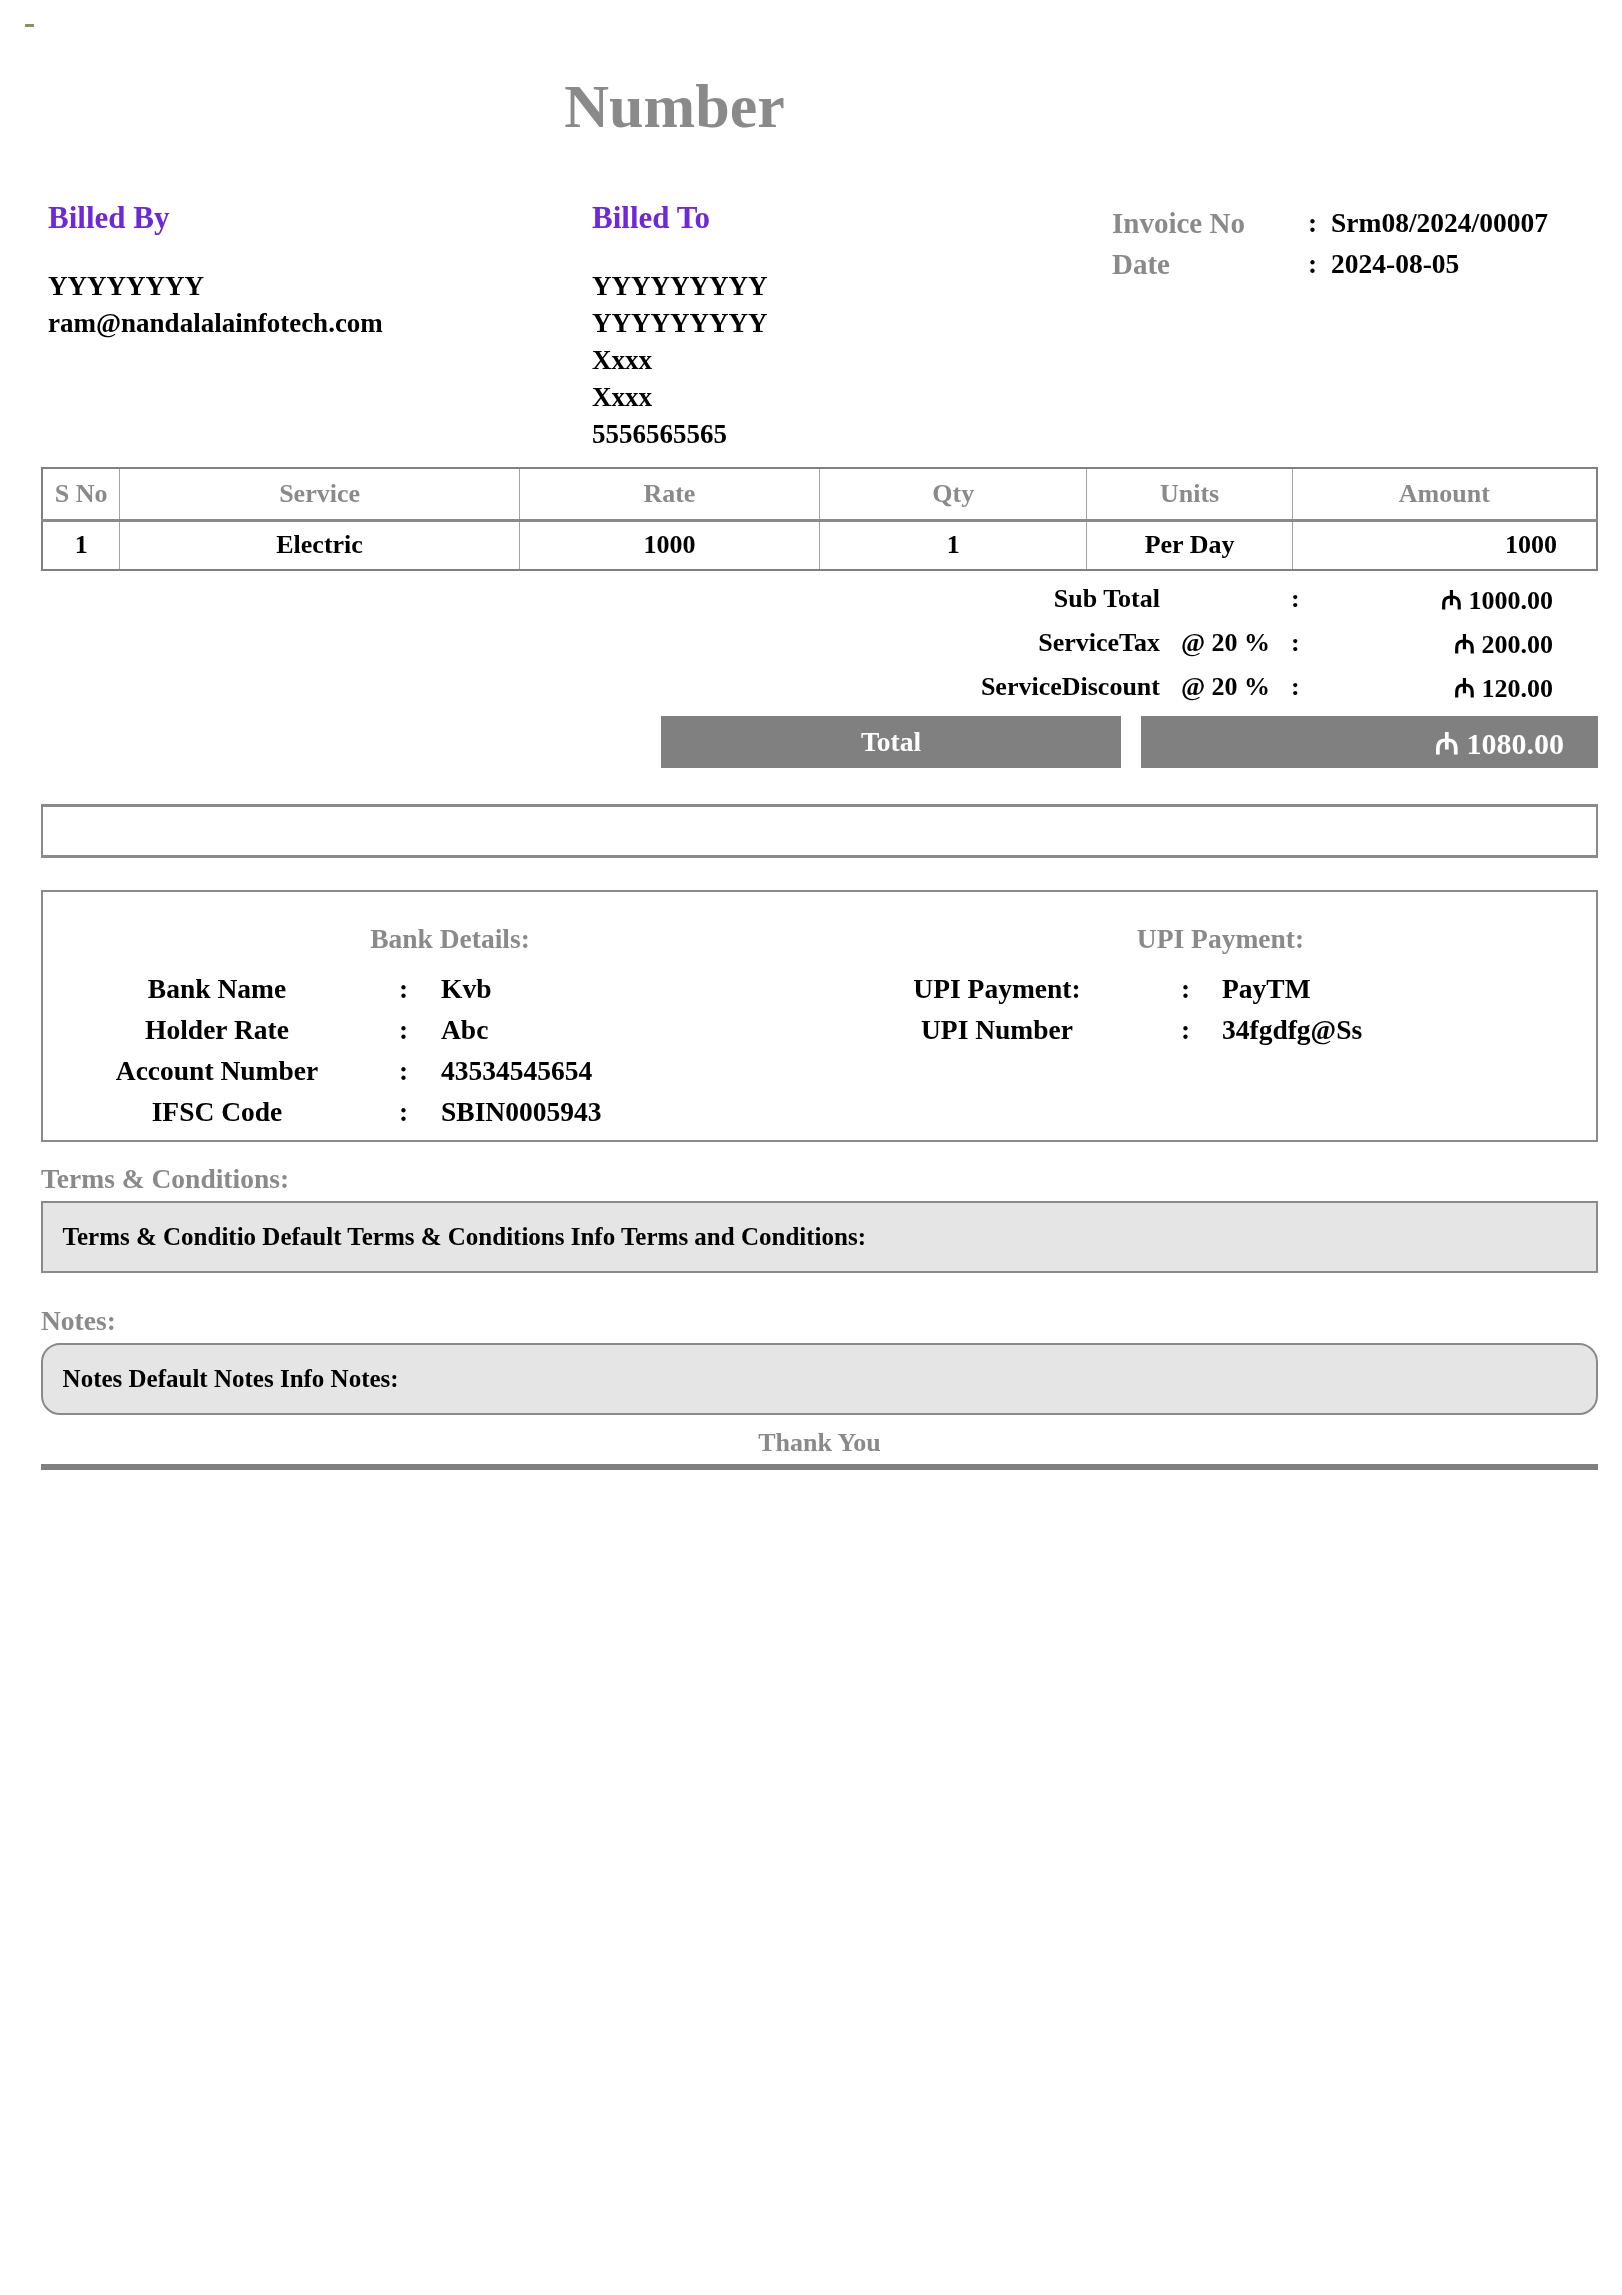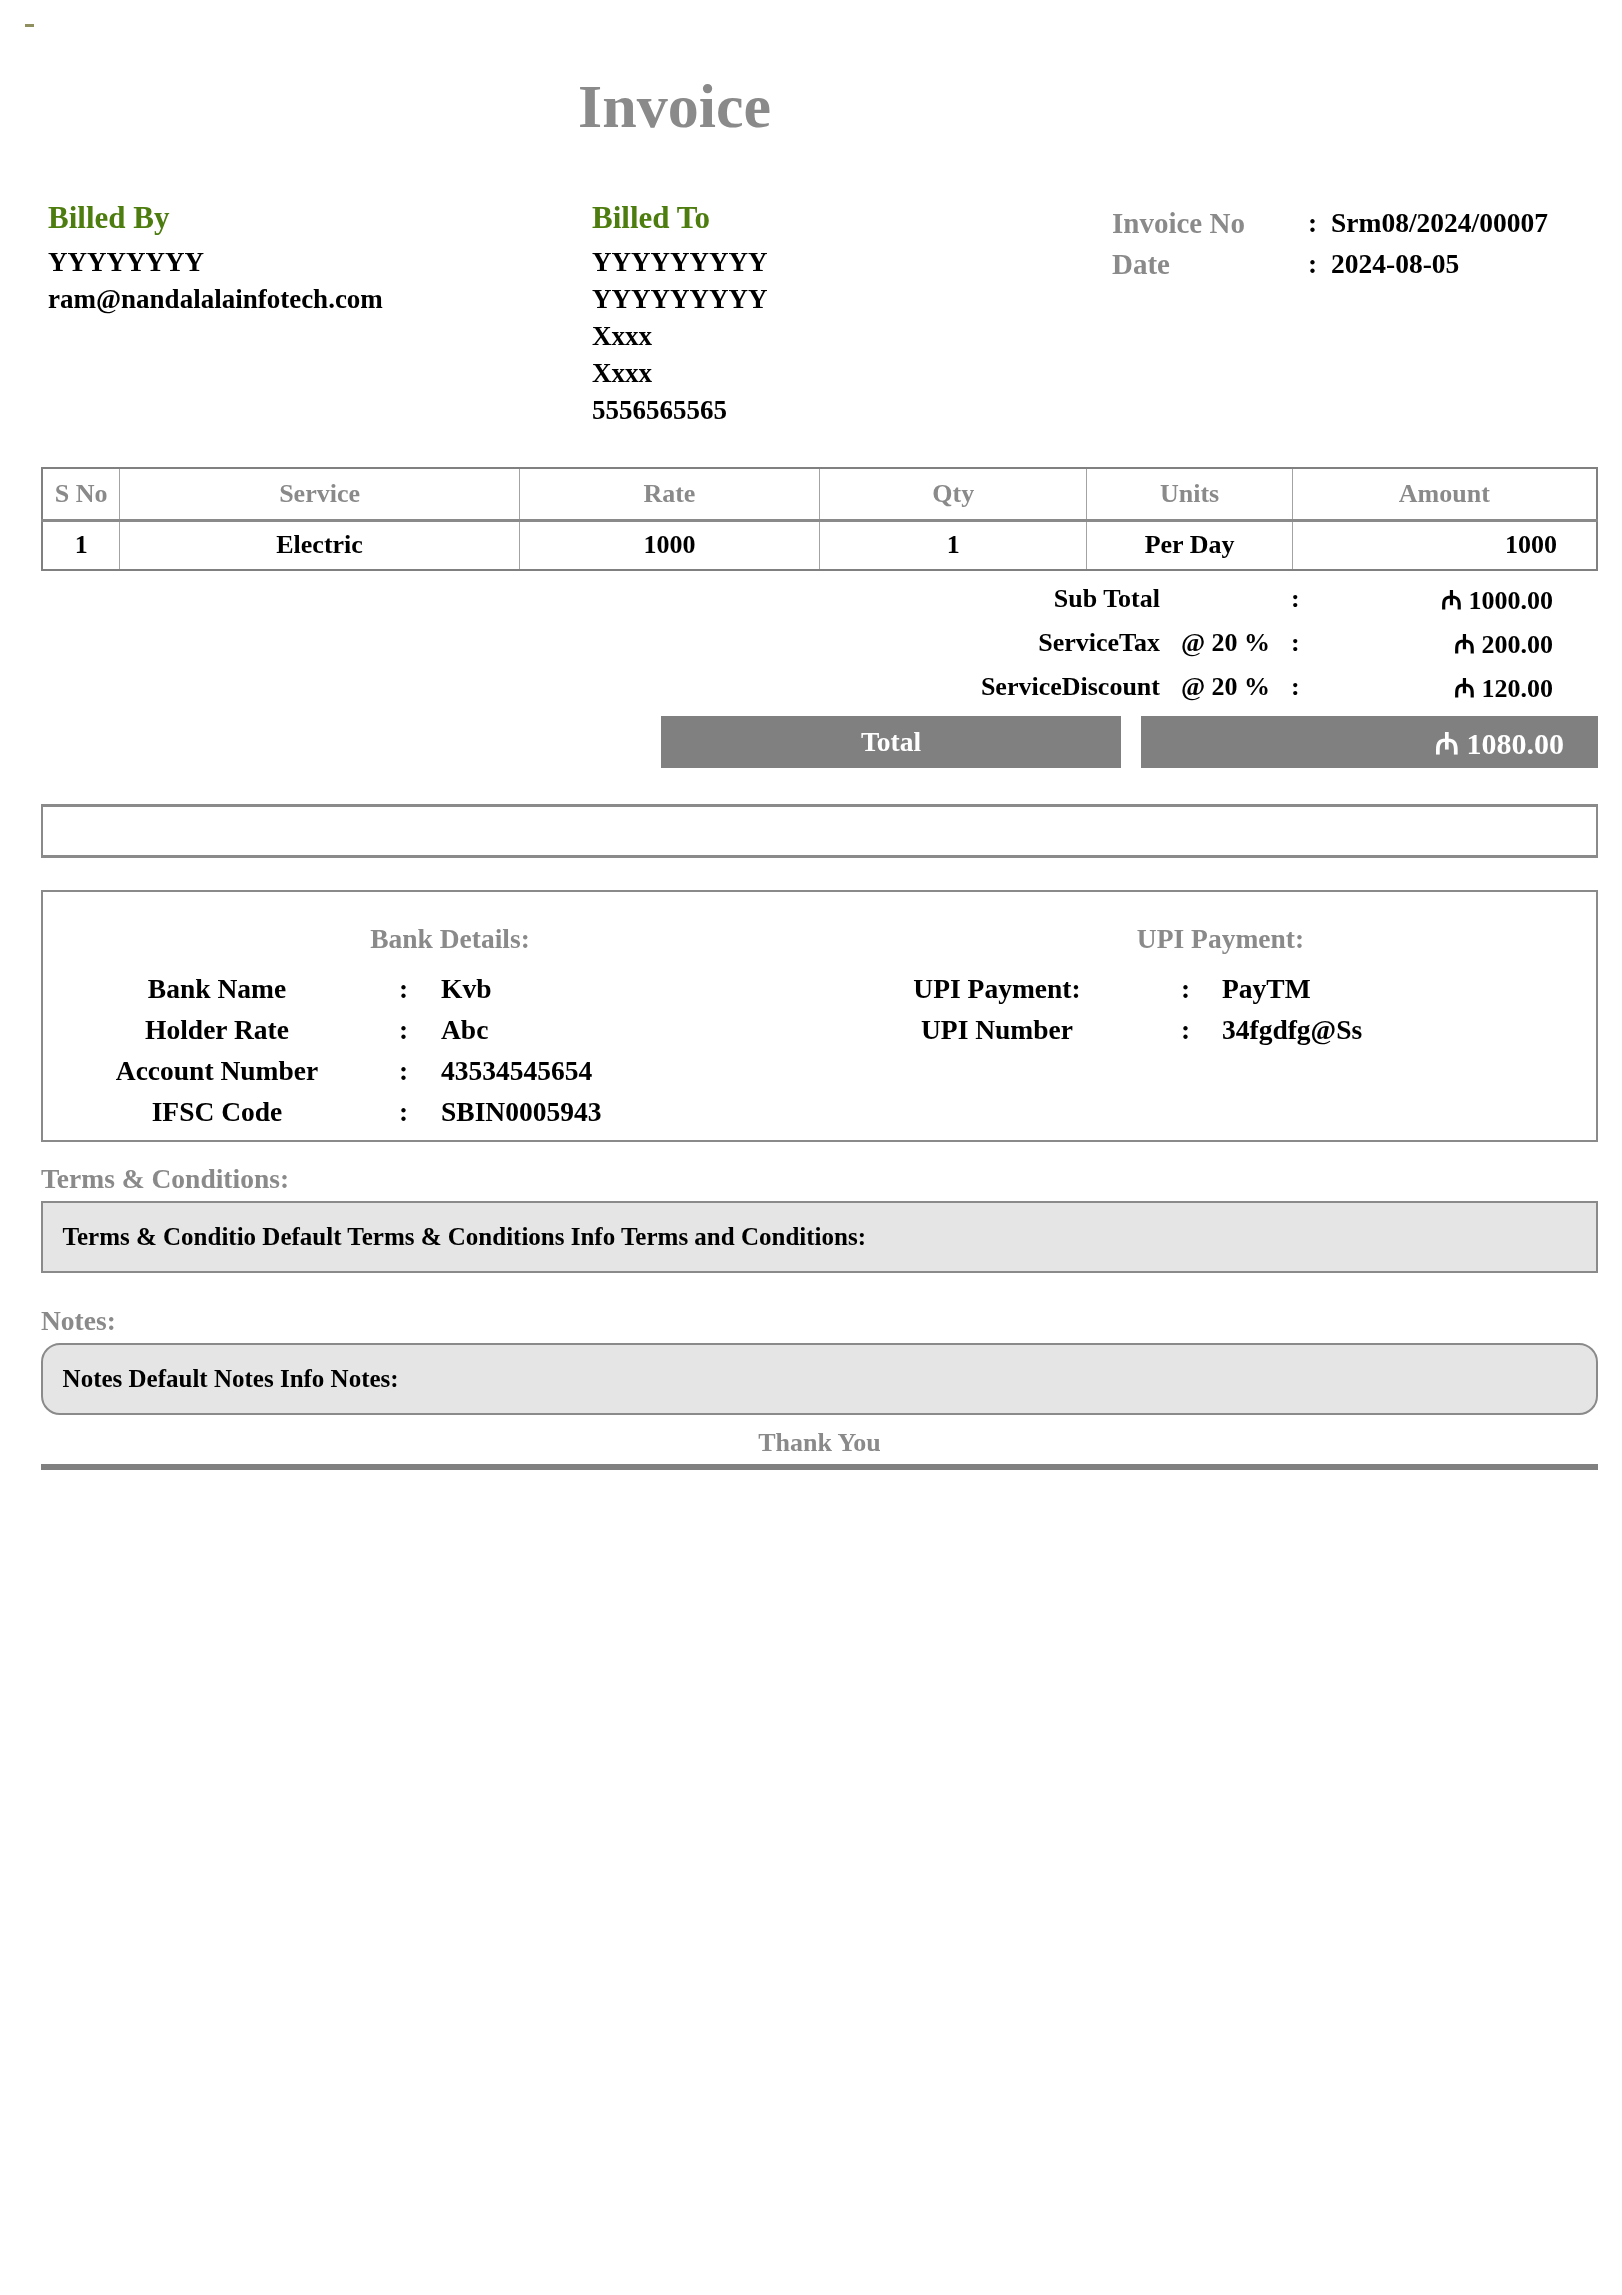--- a/index.html
+++ b/index.html
@@ -27,21 +27,21 @@
   .title {
     position: absolute; top: 71px; left: 0; width: 1349px;
     text-align: center;
     font-size: 62px; color: #8a8a8a; font-weight: 700;
   }
 
   
   .party { position: absolute; top: 200px; }
   .party.by { left: 48px; }
   .party.to { left: 592px; }
-  .party h2 { font-size: 31px; color: #4d7c0f; margin-bottom: 8px; }
+  .party h2 { font-size: 31px; color: #6d28d9; margin-bottom: 32px; }
   .party .line { font-size: 27px; line-height: 37px; }
 
   
   .meta { position: absolute; left: 1112px; top: 207px; }
   .meta-row { display: flex; height: 41px; align-items: flex-start; }
   .meta-label { width: 196px; font-size: 29px; color: #8a8a8a; }
   .meta-sep { width: 23px; font-size: 27.5px; }
   .meta-value { font-size: 27.5px; }
 
   
@@ -132,21 +132,21 @@
     background: #808080;
   }
 </style>
 </head>
 <body>
 
 <div class="page">
 
   <div class="corner-mark"></div>
 
-  <h1 class="title">Invoice</h1>
+  <h1 class="title">Number</h1>
 
   <section class="party by">
     <h2>Billed By</h2>
     <div class="line">YYYYYYYY</div>
     <div class="line">ram@nandalalainfotech.com</div>
   </section>
 
   <section class="party to">
     <h2>Billed To</h2>
     <div class="line">YYYYYYYYY</div>

